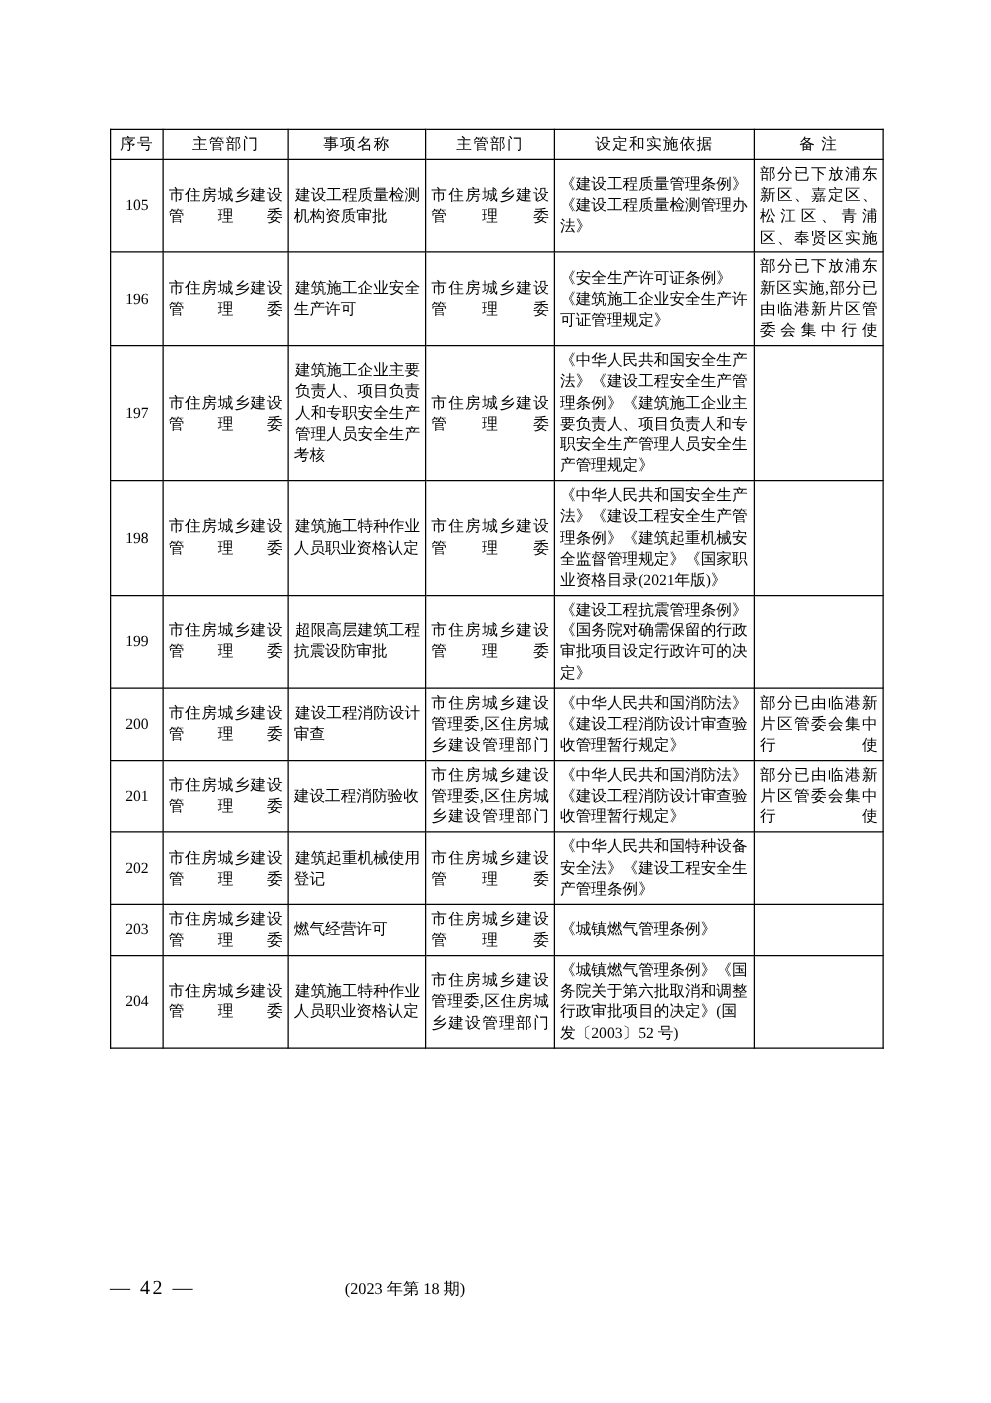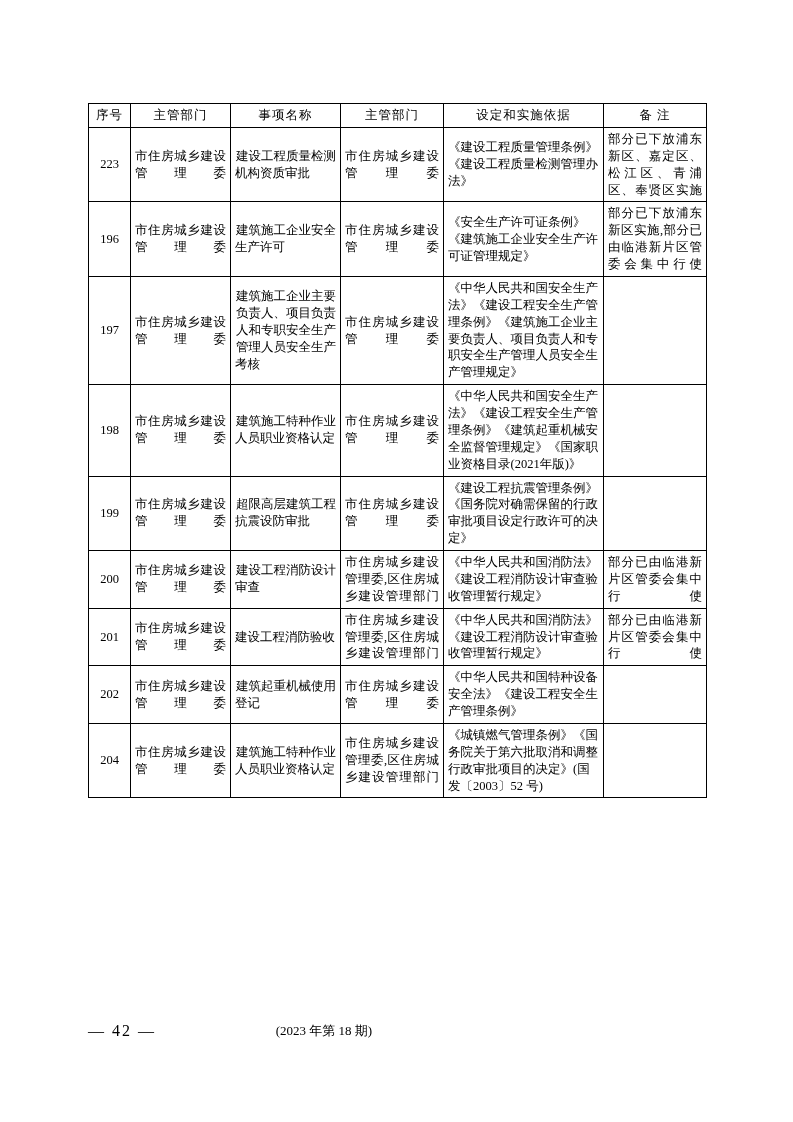--- a/index.html
+++ b/index.html
@@ -108,21 +108,21 @@
           <th>序号</th>
           <th>主管部门</th>
           <th>事项名称</th>
           <th>主管部门</th>
           <th>设定和实施依据</th>
           <th>备  注</th>
         </tr>
       </thead>
       <tbody>
         <tr>
-          <td class="seq">223</td>
+          <td class="seq">105</td>
           <td class="dept">市住房城乡建设管理委</td>
           <td class="item">建设工程质量检测机构资质审批</td>
           <td class="org">市住房城乡建设管理委</td>
           <td class="basis">《建设工程质量管理条例》《建设工程质量检测管理办法》</td>
           <td class="note">部分已下放浦东新区、嘉定区、松江区、青浦区、奉贤区实施</td>
         </tr>
         <tr>
           <td class="seq">196</td>
           <td class="dept">市住房城乡建设管理委</td>
           <td class="item">建筑施工企业安全生产许可</td>
@@ -172,20 +172,28 @@
         </tr>
         <tr>
           <td class="seq">202</td>
           <td class="dept">市住房城乡建设管理委</td>
           <td class="item">建筑起重机械使用登记</td>
           <td class="org">市住房城乡建设管理委</td>
           <td class="basis">《中华人民共和国特种设备安全法》《建设工程安全生产管理条例》</td>
           <td class="note"></td>
         </tr>
         <tr>
+          <td class="seq">203</td>
+          <td class="dept">市住房城乡建设管理委</td>
+          <td class="item">燃气经营许可</td>
+          <td class="org">市住房城乡建设管理委</td>
+          <td class="basis">《城镇燃气管理条例》</td>
+          <td class="note"></td>
+        </tr>
+        <tr>
           <td class="seq">204</td>
           <td class="dept">市住房城乡建设管理委</td>
           <td class="item">建筑施工特种作业人员职业资格认定</td>
           <td class="org">市住房城乡建设管理委,区住房城乡建设管理部门</td>
           <td class="basis">《城镇燃气管理条例》《国务院关于第六批取消和调整行政审批项目的决定》(国发〔2003〕52 号)</td>
           <td class="note"></td>
         </tr>
       </tbody>
     </table>
   </div>

